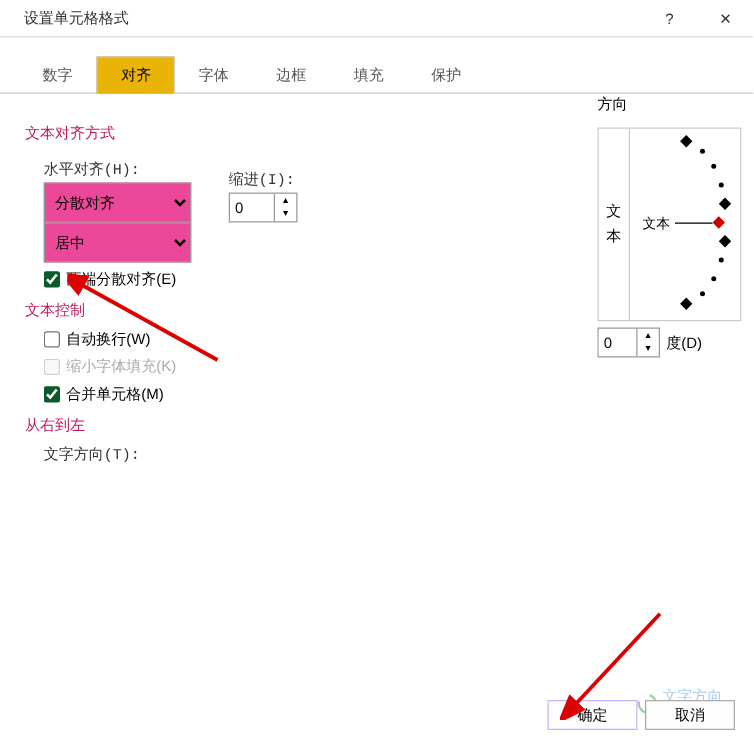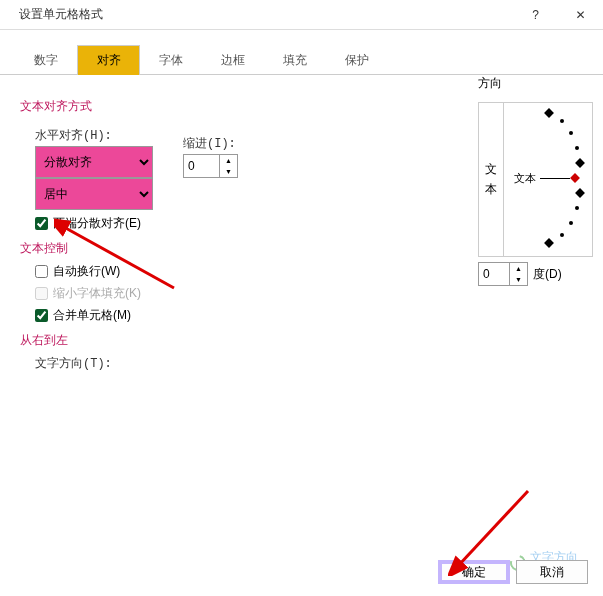--- a/index.html
+++ b/index.html
@@ -37,21 +37,21 @@
 .dial { flex: 1; position: relative; }
 .dot { position: absolute; width: 4px; height: 4px; background: #000; border-radius: 50%; transform: translate(-50%, -50%); }
 .diamond { position: absolute; width: 7px; height: 7px; background: #000; transform: translate(-50%, -50%) rotate(45deg); }
 .diamond.red { background: #c00; }
 .orient-label { position: absolute; font-size: 11px; }
 .orient-line { position: absolute; height: 1px; background: #000; }
 .orient-bottom { display: flex; align-items: center; gap: 5px; margin-top: 5px; }
 
 .footer { position: absolute; bottom: 12px; right: 15px; display: flex; gap: 6px; }
 .btn { width: 72px; height: 24px; border: 1px solid #aaa; background: #fdfdfd; cursor: pointer; display: flex; align-items: center; justify-content: center; }
-.btn.primary { border: 4px solid #c4b5fd; }
+.btn.primary { border: 1px solid #c4b5fd; }
 
 .arrow-red { position: absolute; pointer-events: none; }
 .arrow1 { left: 54px; top: 218px; }
 .arrow2 { right: 65px; bottom: 20px; }
 
 .watermark { position: absolute; right: 18px; bottom: 20px; color: #66aee8; opacity: 0.6; display: flex; align-items: center; gap: 4px; font-size: 14px; pointer-events: none; }
 .watermark .c { width: 16px; height: 16px; border: 2px solid #5fb45f; border-radius: 50%; border-top-color: transparent; transform: rotate(-30deg); }
 </style>
 </head>
 <body>

